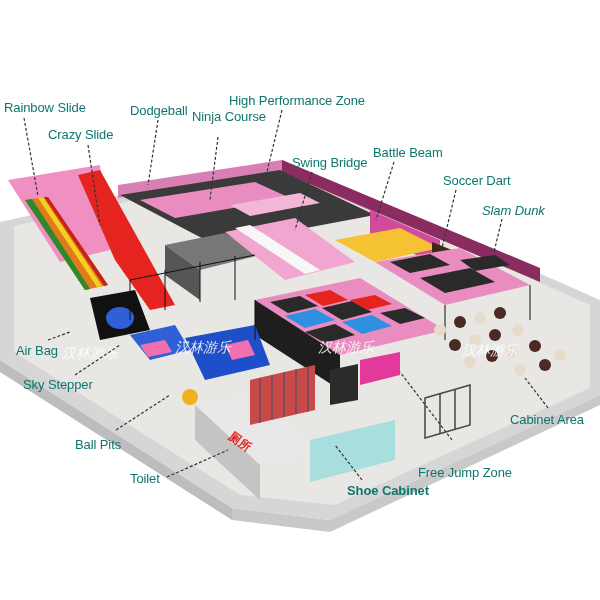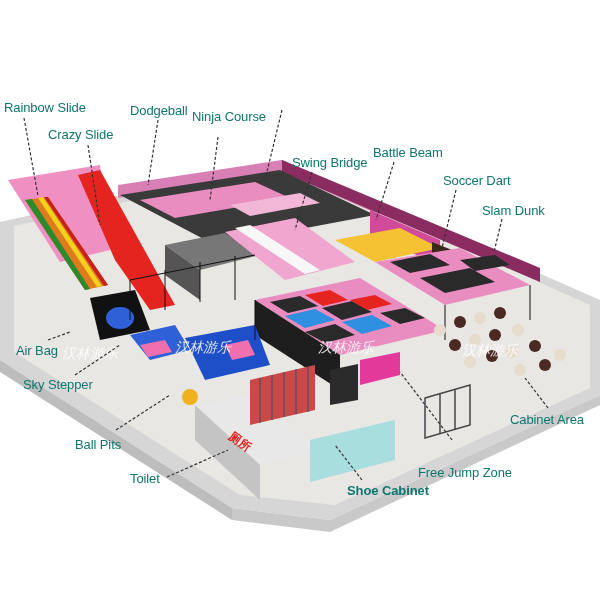--- a/index.html
+++ b/index.html
@@ -147,24 +147,25 @@
     <line x1="362" y1="480" x2="335" y2="445"></line>
     <line x1="452" y1="440" x2="400" y2="372"></line>
     <line x1="548" y1="408" x2="525" y2="378"></line>
   </g>
 </svg>
 
 <div class="label" style="left:4px; top:101px;">Rainbow Slide</div>
 <div class="label" style="left:48px; top:128px;">Crazy Slide</div>
 <div class="label" style="left:130px; top:104px;">Dodgeball</div>
 <div class="label" style="left:192px; top:110px;">Ninja Course</div>
+<div class="label" style="left:229px; top:94px;">High Performance Zone</div>
 <div class="label" style="left:292px; top:156px;">Swing Bridge</div>
 <div class="label" style="left:373px; top:146px;">Battle Beam</div>
 <div class="label" style="left:443px; top:174px;">Soccer Dart</div>
-<div class="label" style="left:482px; top:204px;">Slam Dunk</div>
+<div class="label" style="left:482px; top:204px;font-style:italic;">Slam Dunk</div>
 <div class="label" style="left:16px; top:344px;">Air Bag</div>
 <div class="label" style="left:23px; top:378px;">Sky Stepper</div>
 <div class="label" style="left:75px; top:438px;text-align:center;">Ball Pits</div>
 <div class="label" style="left:130px; top:472px;">Toilet</div>
 <div class="label" style="left:347px; top:484px;font-weight:bold;">Shoe Cabinet</div>
 <div class="label" style="left:418px; top:466px;">Free Jump Zone</div>
 <div class="label" style="left:510px; top:413px;">Cabinet Area</div>
 
 </div>
 

